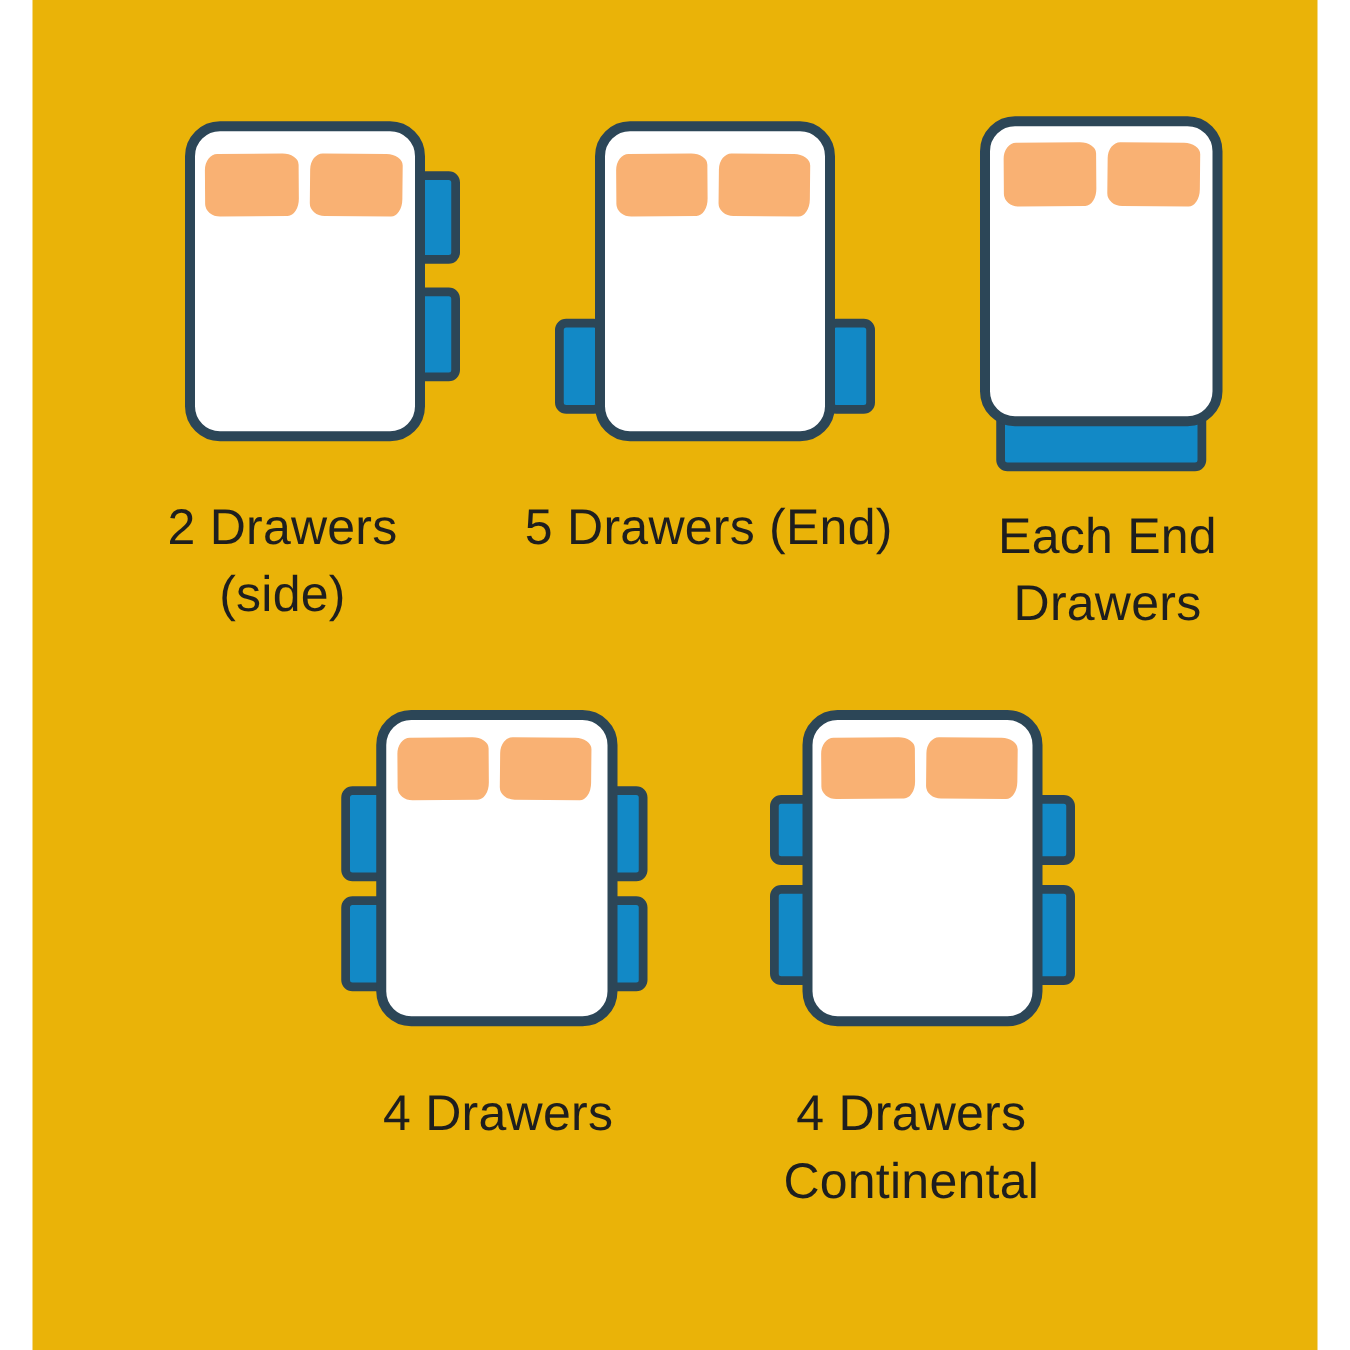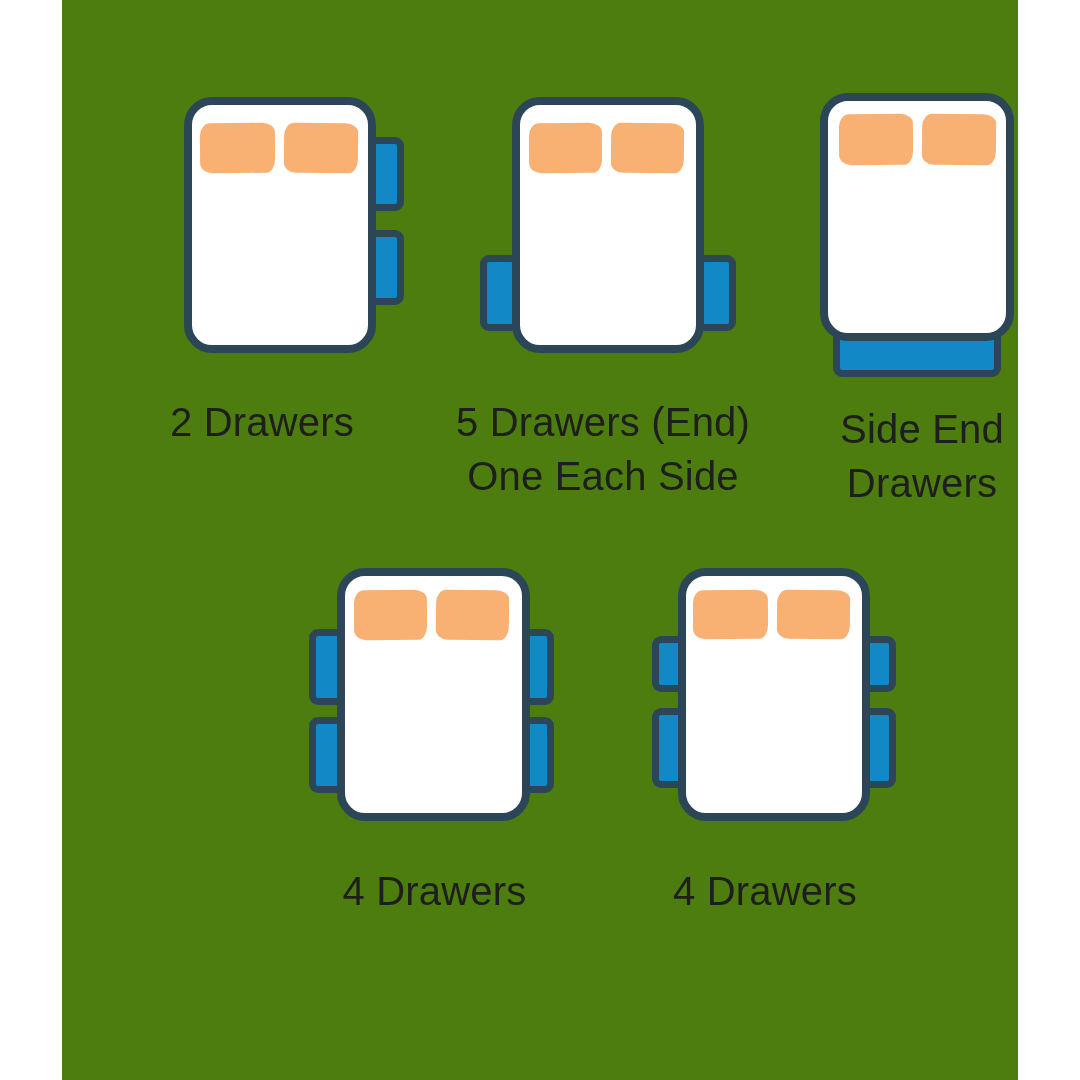--- a/index.html
+++ b/index.html
@@ -1,24 +1,24 @@
 <!DOCTYPE html>
 <html style="--bed-outline: #2c4657; --drawer-fill: #1289c6; --pillow-fill: #f9b173; --label-text: #1e1e1e; --background: #ffffff;"><head>
 <meta charset="utf-8">
 <style>
   * { box-sizing: border-box; margin: 0; padding: 0; }
   html, body { background: #ffffff; }
   body { font-family: "Liberation Sans", sans-serif; }
 
   .canvas {
     position: relative;
-    width: 956px;
+    width: 1028px;
     height: 1080px;
     margin: 0 auto;
-    background: #4d7c0f;
+    background: #eab308;
     overflow: hidden;
   }
 
   figure.bed-config { position: absolute; }
 
   .bed-body {
     position: absolute;
     inset: 0;
     background: #ffffff;
     border: 8px solid var(--bed-outline, #2c4657);
@@ -105,42 +105,42 @@
 
   <figure class="bed-config" id="bed-1">
     <div class="drawer r1"></div>
     <div class="drawer r2"></div>
     <div class="bed-body"></div>
     <div class="pillow left"></div>
     <div class="pillow right"></div>
   </figure>
   <figcaption class="config-label" id="label-1">
     <span>2 Drawers</span>
+    <span>(side)</span>
   </figcaption>
 
   <figure class="bed-config" id="bed-2">
     <div class="drawer l1"></div>
     <div class="drawer r1"></div>
     <div class="bed-body"></div>
     <div class="pillow left"></div>
     <div class="pillow right"></div>
   </figure>
   <figcaption class="config-label" id="label-2">
     <span>5 Drawers (End)</span>
-    <span>One Each Side</span>
   </figcaption>
 
   <figure class="bed-config" id="bed-3">
     <div class="drawer end"></div>
     <div class="bed-body"></div>
     <div class="pillow left"></div>
     <div class="pillow right"></div>
   </figure>
   <figcaption class="config-label" id="label-3">
-    <span>Side End</span>
+    <span>Each End</span>
     <span>Drawers</span>
   </figcaption>
 
   <figure class="bed-config" id="bed-4">
     <div class="drawer l1"></div>
     <div class="drawer l2"></div>
     <div class="drawer r1"></div>
     <div class="drawer r2"></div>
     <div class="bed-body"></div>
     <div class="pillow left"></div>
@@ -154,15 +154,16 @@
     <div class="drawer l1"></div>
     <div class="drawer l2"></div>
     <div class="drawer r1"></div>
     <div class="drawer r2"></div>
     <div class="bed-body"></div>
     <div class="pillow left"></div>
     <div class="pillow right"></div>
   </figure>
   <figcaption class="config-label" id="label-5">
     <span>4 Drawers</span>
+    <span>Continental</span>
   </figcaption>
 
 </div>
 
 </body></html>

